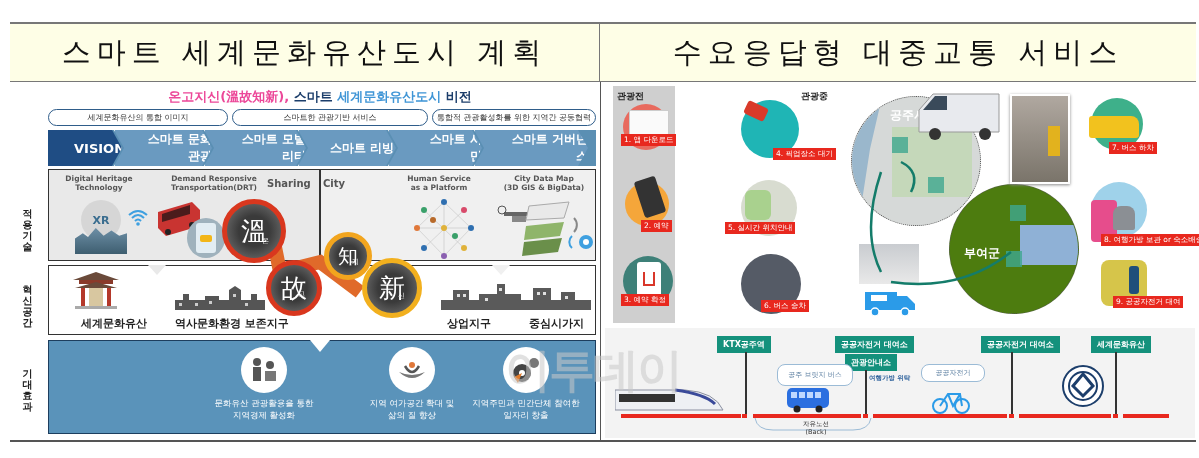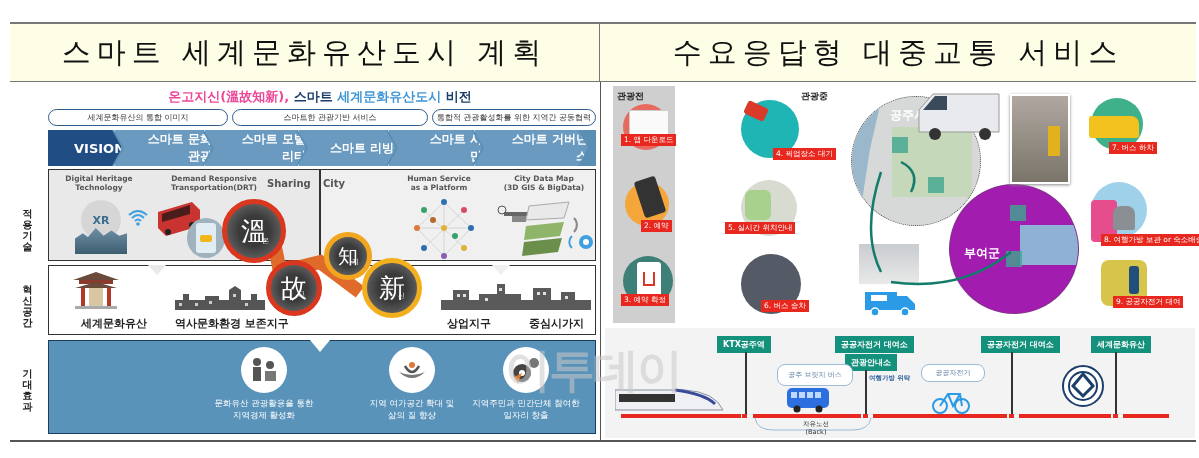--- a/index.html
+++ b/index.html
@@ -37,21 +37,21 @@
   .notch { position: absolute; width: 0; height: 0; border-left: 9px solid transparent; border-right: 9px solid transparent; border-top: 10px solid #fff; }
   .hanja { position: absolute; border-radius: 50%; background: radial-gradient(circle, #3a3a3a 40%, #5a5a5a 70%, #8a8a8a 100%); color: #fff; display: flex; align-items: center; justify-content: center; font-family: "DejaVu Serif", serif; font-size: 26px; }
   .hanja small { position: absolute; font-size: 7px; right: 12px; bottom: 12px; font-family: "DejaVu Sans", sans-serif; }
 
   
   .rp { position: absolute; left: 591px; top: 58px; width: 595px; height: 360px; }
   .before-col { position: absolute; left: 12px; top: 4px; width: 62px; height: 237px; background: #cfcfcf; }
   .phase-label { position: absolute; font-size: 9px; font-weight: bold; color: #222; }
   .step-circle { position: absolute; border-radius: 50%; }
   .step-tag { position: absolute; background: #e8281e; color: #fff; font-size: 7.5px; padding: 1px 3px; white-space: nowrap; }
-  .map-circle { position: absolute; border-radius: 50%; border: 1.5px dotted #555; background: #a21caf; overflow: hidden; }
+  .map-circle { position: absolute; border-radius: 50%; border: 1.5px dotted #555; background: #4d7c0f; overflow: hidden; }
   .map-label { position: absolute; color: #fff; font-size: 12px; font-weight: bold; }
   .route { position: absolute; left: 4px; top: 246px; width: 590px; height: 110px; background: #f3f3f3; }
   .stop-tag { position: absolute; background: #14917c; color: #fff; font-size: 8px; font-weight: bold; padding: 3px 6px; white-space: nowrap; }
   .stop-line { position: absolute; width: 1.5px; background: #333; }
   .route-pill { position: absolute; border: 1.5px solid #9bbbd6; border-radius: 8px; font-size: 7px; color: #5a7ea0; background: #fff; display: flex; align-items: center; justify-content: center; }
   .redline { position: absolute; height: 4px; background: #e8281e; }
   .small-note { position: absolute; font-size: 6.5px; color: #2a5f9a; font-weight: bold; }
   .watermark { position: absolute; left: 505px; top: 340px; font-size: 46px; font-weight: bold; color: rgba(200,200,200,0.55); letter-spacing: -2px; }
 </style>
 </head>

